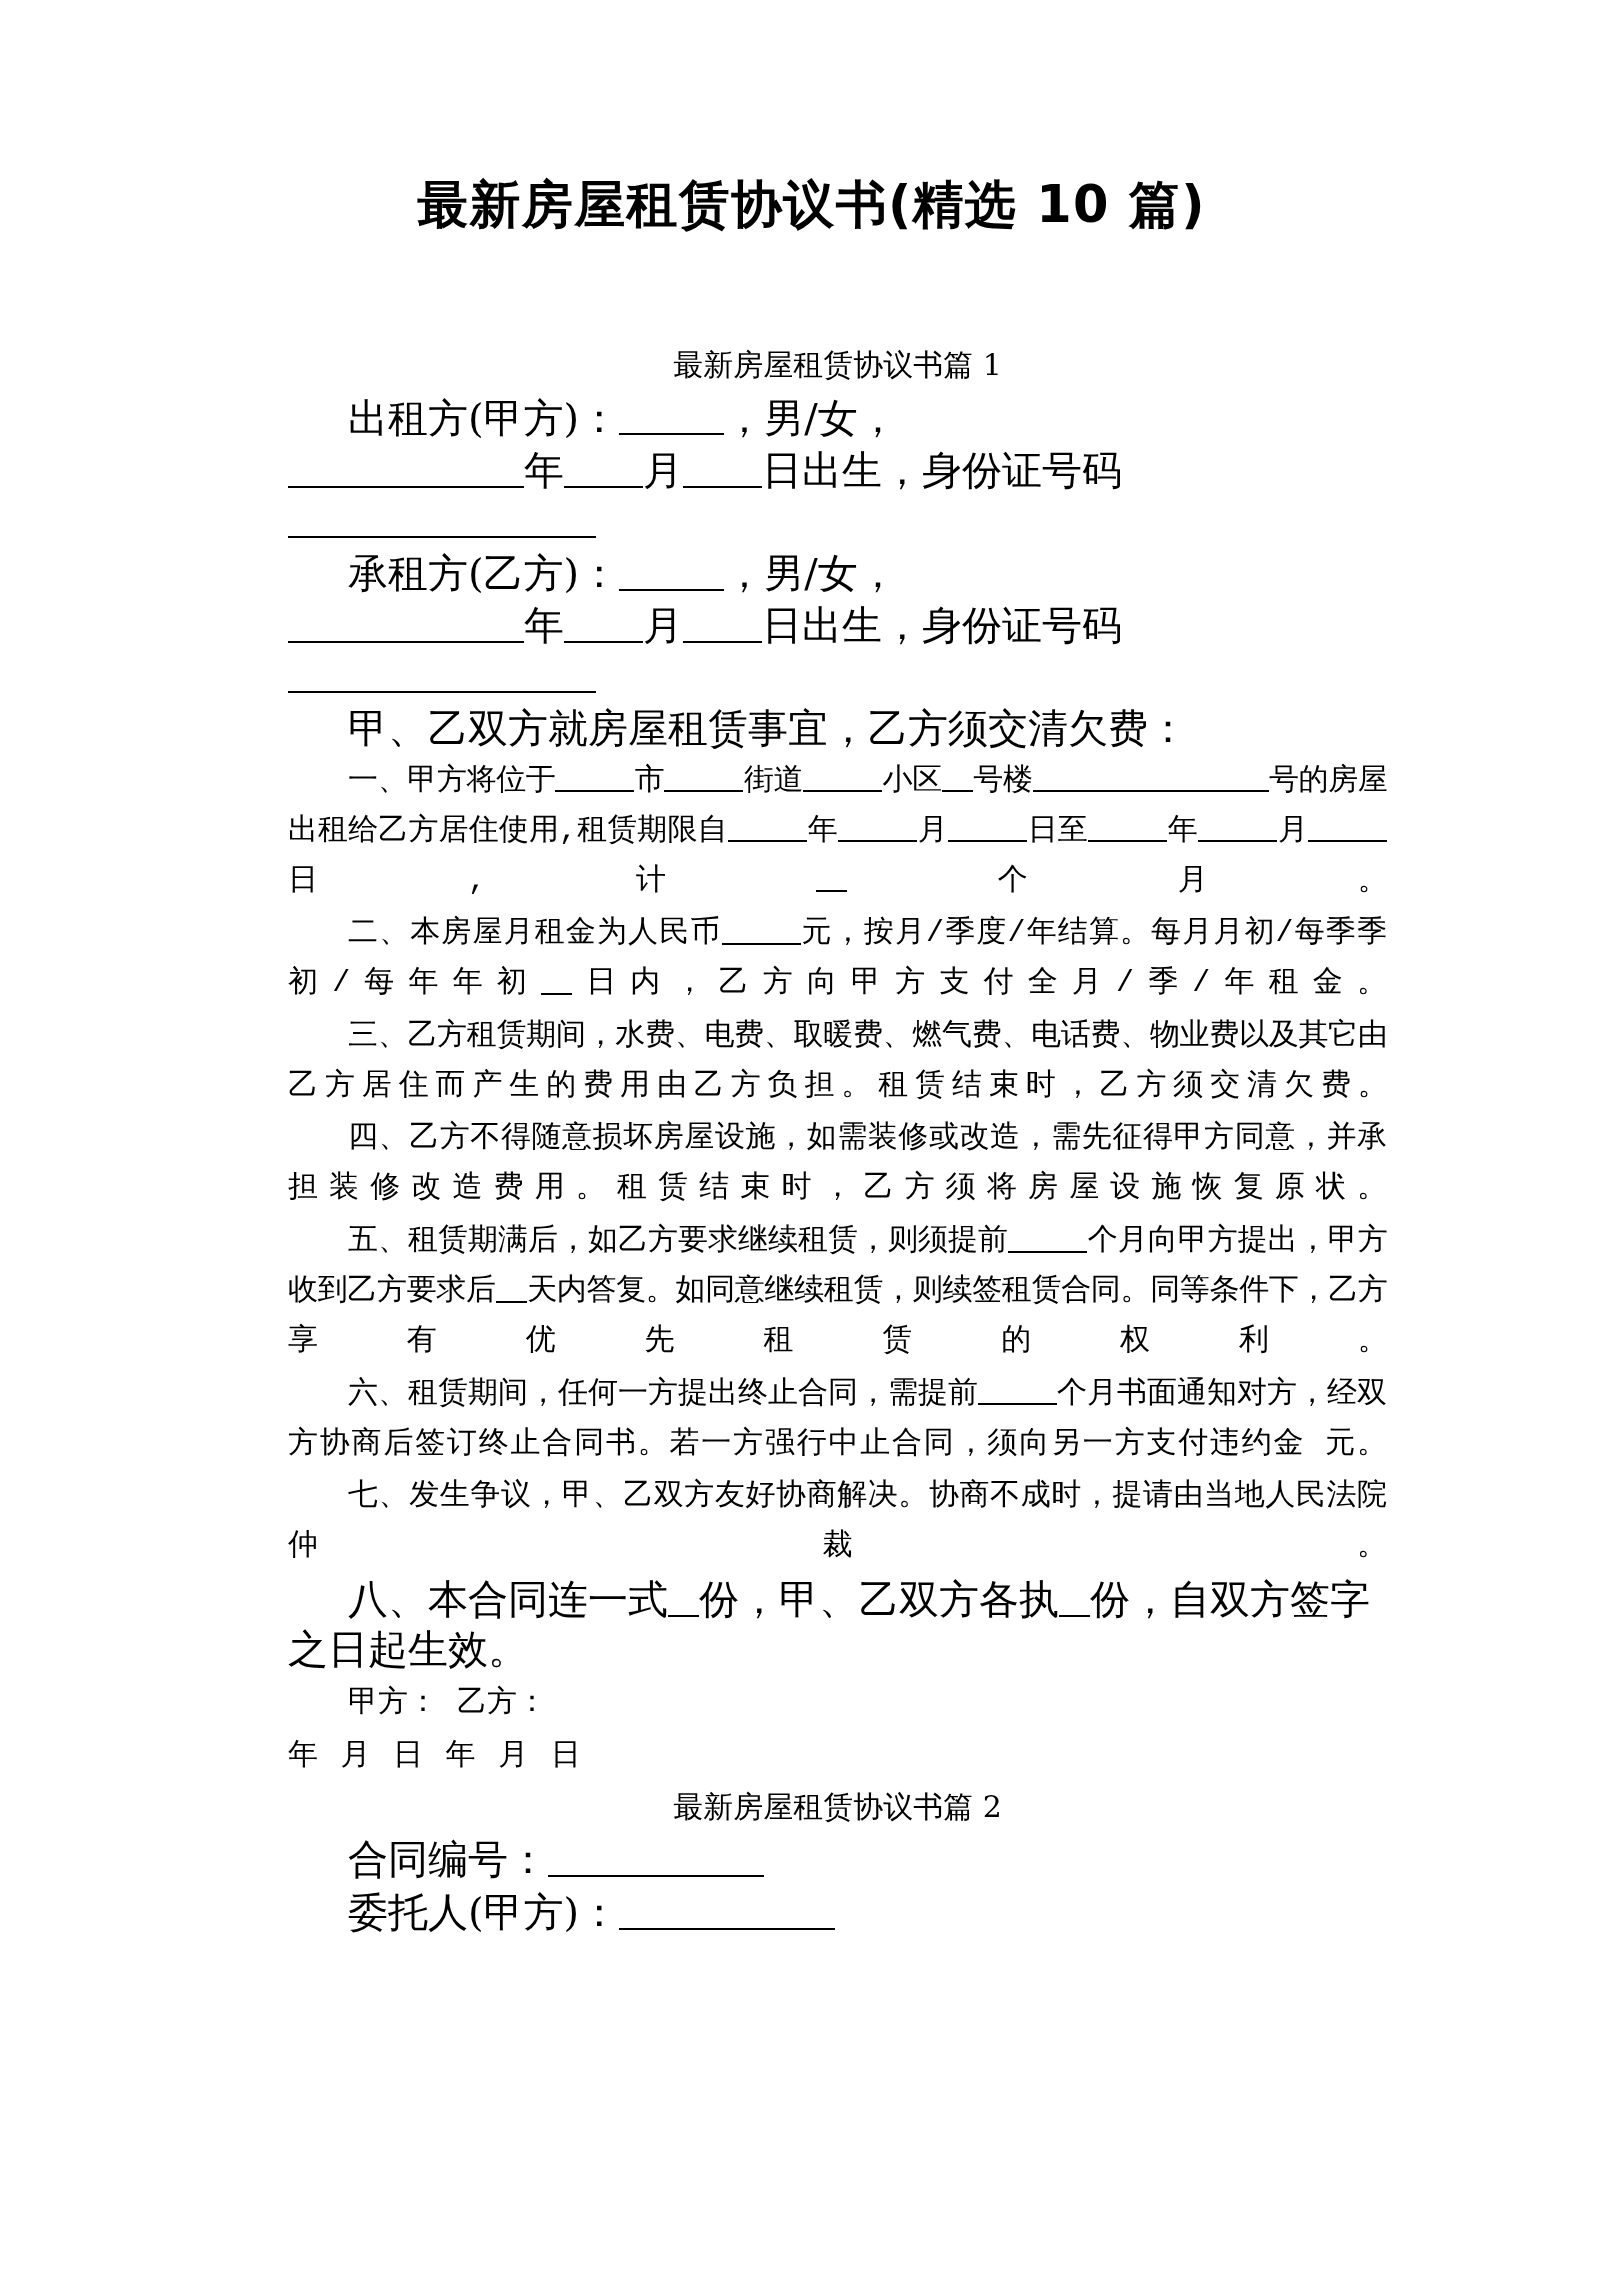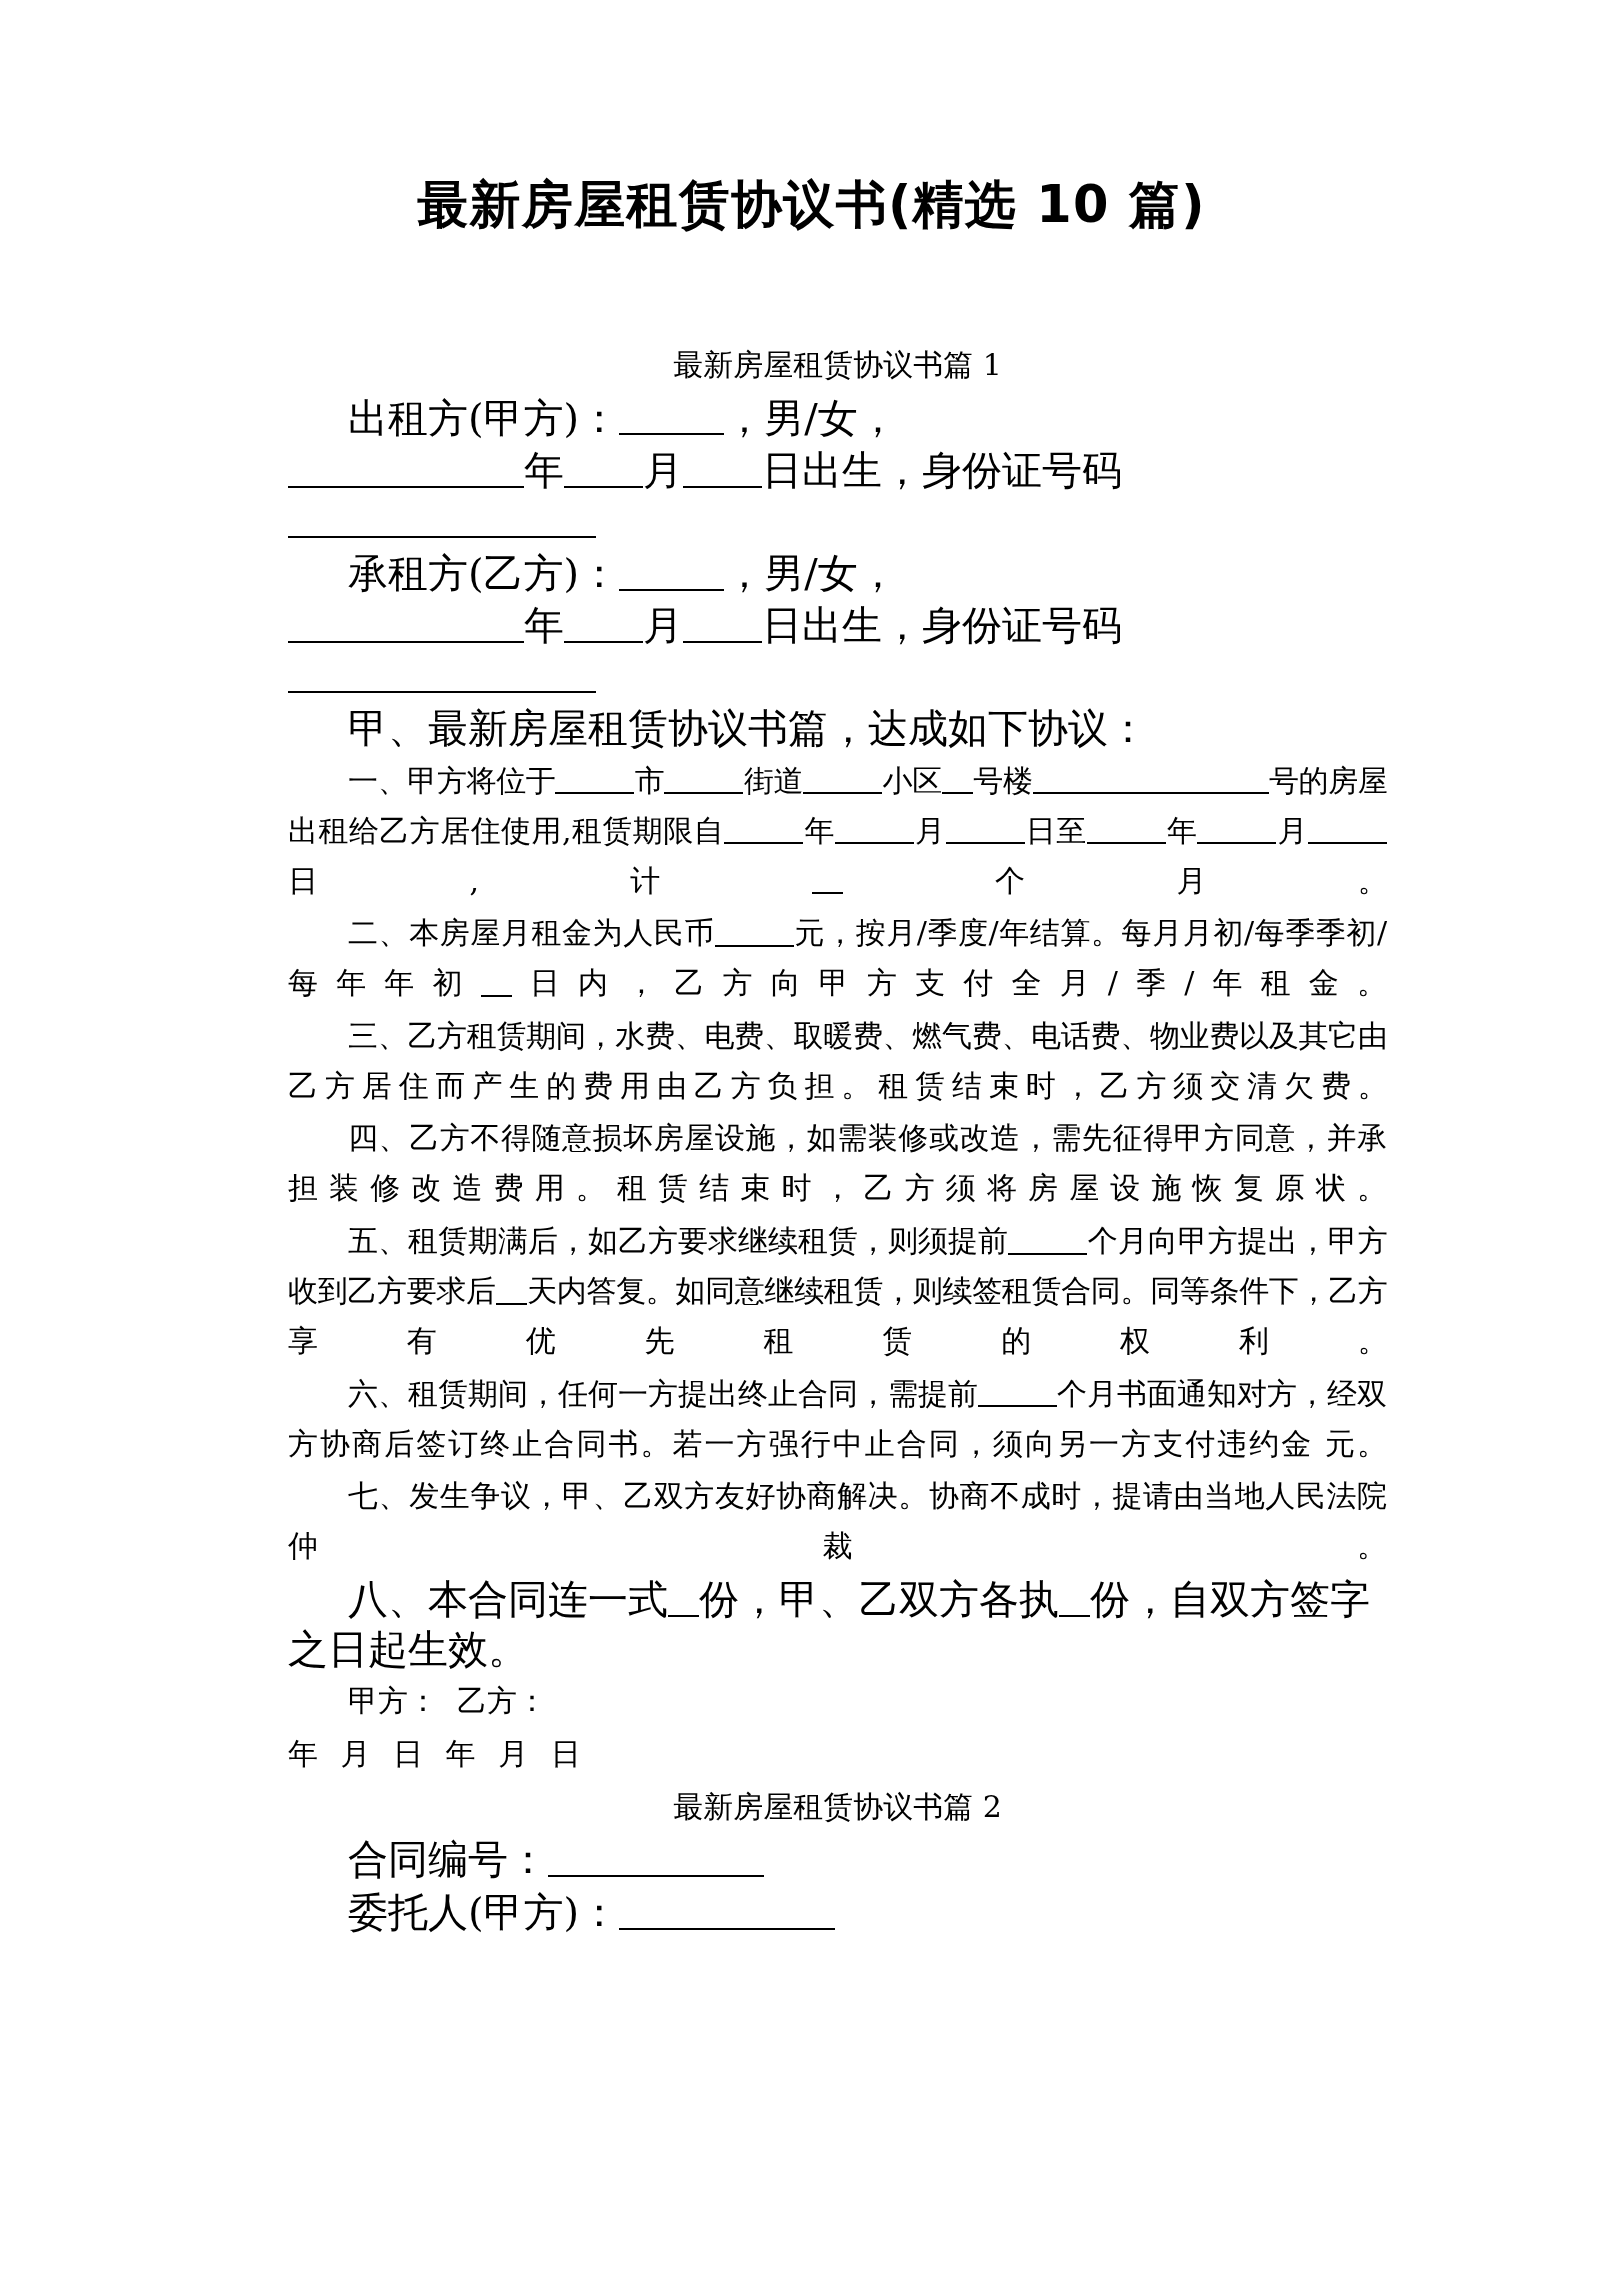--- a/index.html
+++ b/index.html
@@ -75,20 +75,21 @@
     margin: 0 0 2.6px 0;
     text-align: left;
     white-space: pre-wrap;
   }
 
   
   .fill {
     text-align: justify;
     text-justify: inter-character;
     text-align-last: justify;
+    font-family: Liberation Mono, monospace;
   }
 
   
   .tight {
     letter-spacing: -0.8px;
   }
 
   
   .sig-names {
     font-size: 30px;
@@ -129,21 +130,21 @@
     <p class="sub-head">最新房屋租赁协议书篇 1</p>
 
     <p class="form-line indent"><span>出租方(甲方)：</span><span class="rule rule-l"></span><span>，男/女，</span></p>
 
     <p class="form-line"><span class="rule rule-xl"></span><span>年</span><span class="rule rule-m"></span><span>月</span><span class="rule rule-m"></span><span>日出生，身份证号码</span><span class="rule rule-xxl"></span></p>
 
     <p class="form-line indent"><span>承租方(乙方)：</span><span class="rule rule-l"></span><span>，男/女，</span></p>
 
     <p class="form-line"><span class="rule rule-xl"></span><span>年</span><span class="rule rule-m"></span><span>月</span><span class="rule rule-m"></span><span>日出生，身份证号码</span><span class="rule rule-xxl"></span></p>
 
-    <p class="form-line indent">甲、最新房屋租赁协议书篇，达成如下协议：</p>
+    <p class="form-line indent">甲、乙双方就房屋租赁事宜，乙方须交清欠费：</p>
 
     <p class="para indent fill tight"><span>一、甲方将位于</span><span class="rule rule-m"></span><span>市</span><span class="rule rule-m"></span><span>街道</span><span class="rule rule-m"></span><span>小区</span><span class="rule rule-xs"></span><span>号楼</span><span class="rule rule-xl"></span><span>号的房屋出租给乙方居住使用,租赁期限自</span><span class="rule rule-m"></span><span>年</span><span class="rule rule-m"></span><span>月</span><span class="rule rule-m"></span><span>日至</span><span class="rule rule-m"></span><span>年</span><span class="rule rule-m"></span><span>月</span><span class="rule rule-m"></span><span>日,计</span><span class="rule rule-xs"></span><span>个月。</span></p>
 
     <p class="para indent fill"><span>二、本房屋月租金为人民币</span><span class="rule rule-m"></span><span>元，按月/季度/年结算。每月月初/每季季初/每年年初</span><span class="rule rule-xs"></span><span>日内，乙方向甲方支付全月/季/年租金。</span></p>
 
     <p class="para indent fill tight">三、乙方租赁期间，水费、电费、取暖费、燃气费、电话费、物业费以及其它由乙方居住而产生的费用由乙方负担。租赁结束时，乙方须交清欠费。</p>
 
     <p class="para indent fill">四、乙方不得随意损坏房屋设施，如需装修或改造，需先征得甲方同意，并承担装修改造费用。租赁结束时，乙方须将房屋设施恢复原状。</p>
 
     <p class="para indent fill tight"><span>五、租赁期满后，如乙方要求继续租赁，则须提前</span><span class="rule rule-m"></span><span>个月向甲方提出，甲方收到乙方要求后</span><span class="rule rule-xs"></span><span>天内答复。如同意继续租赁，则续签租赁合同。同等条件下，</span><span>乙方享有优先租赁的权利。</span></p>

